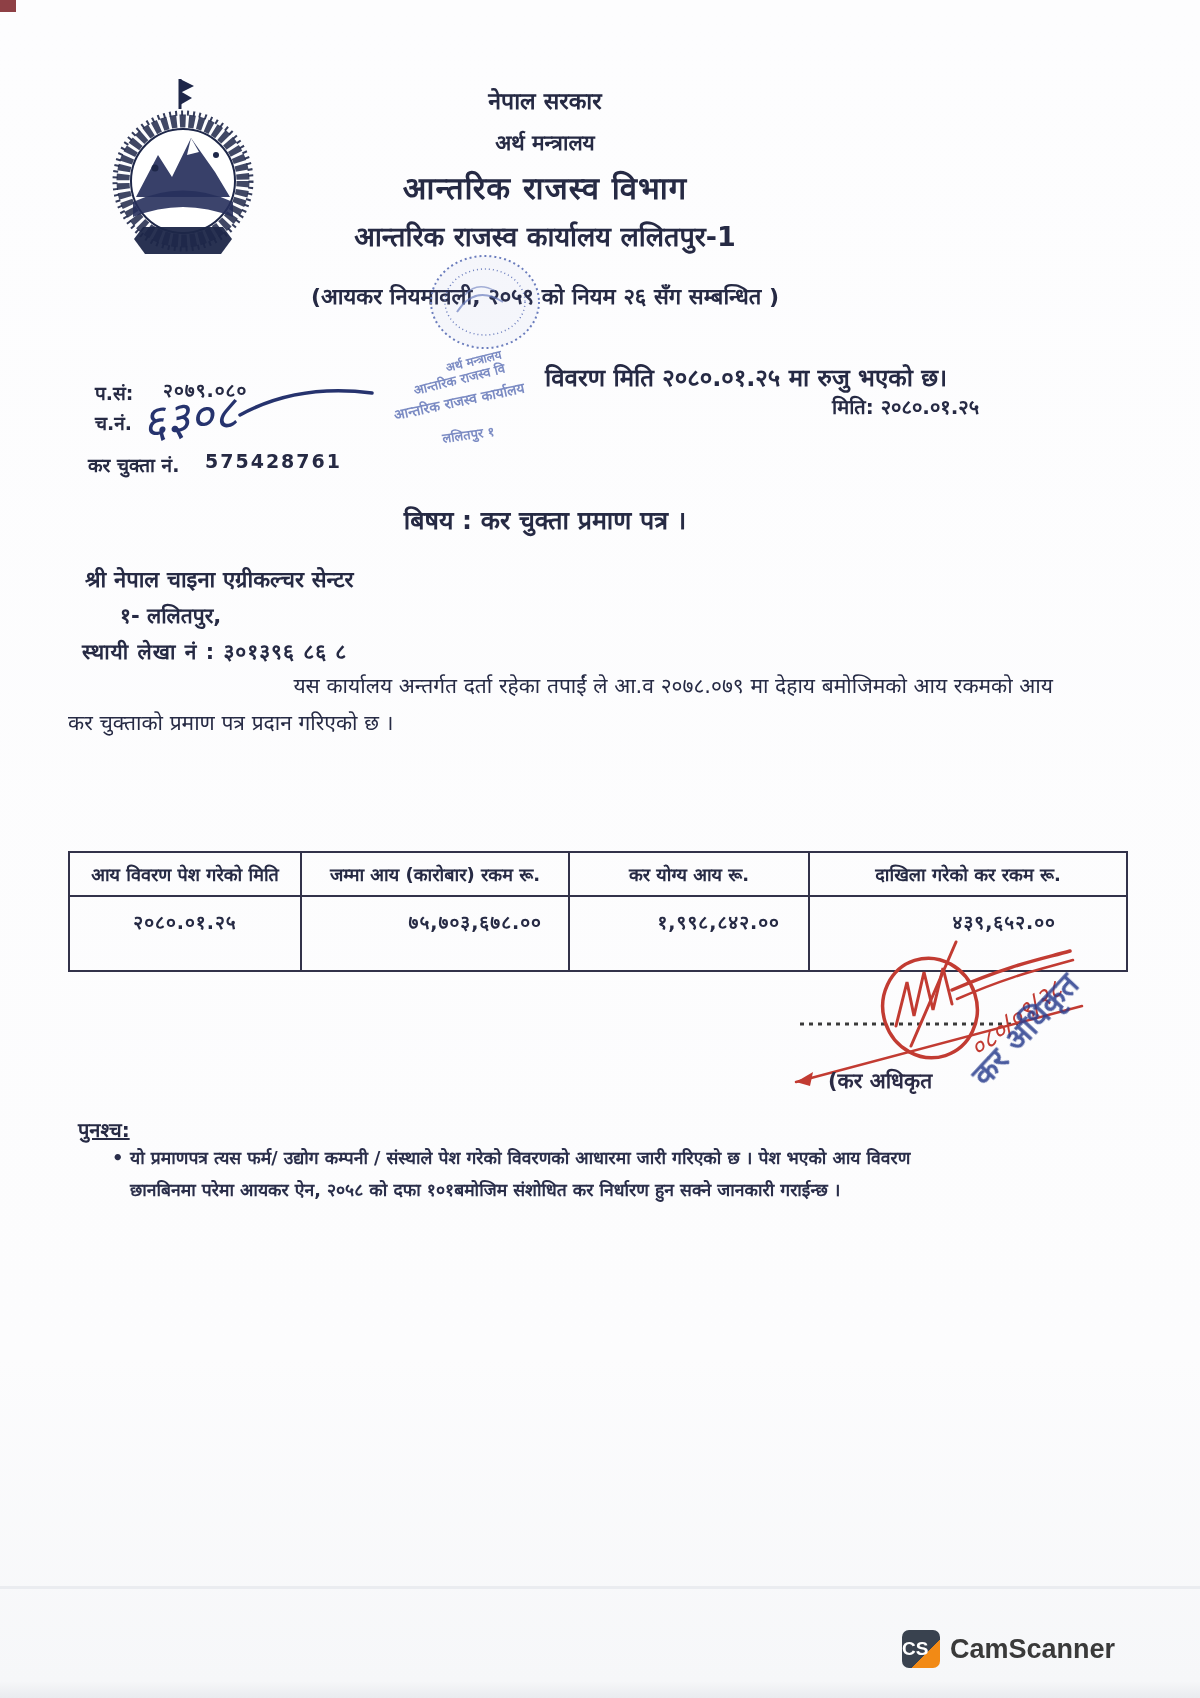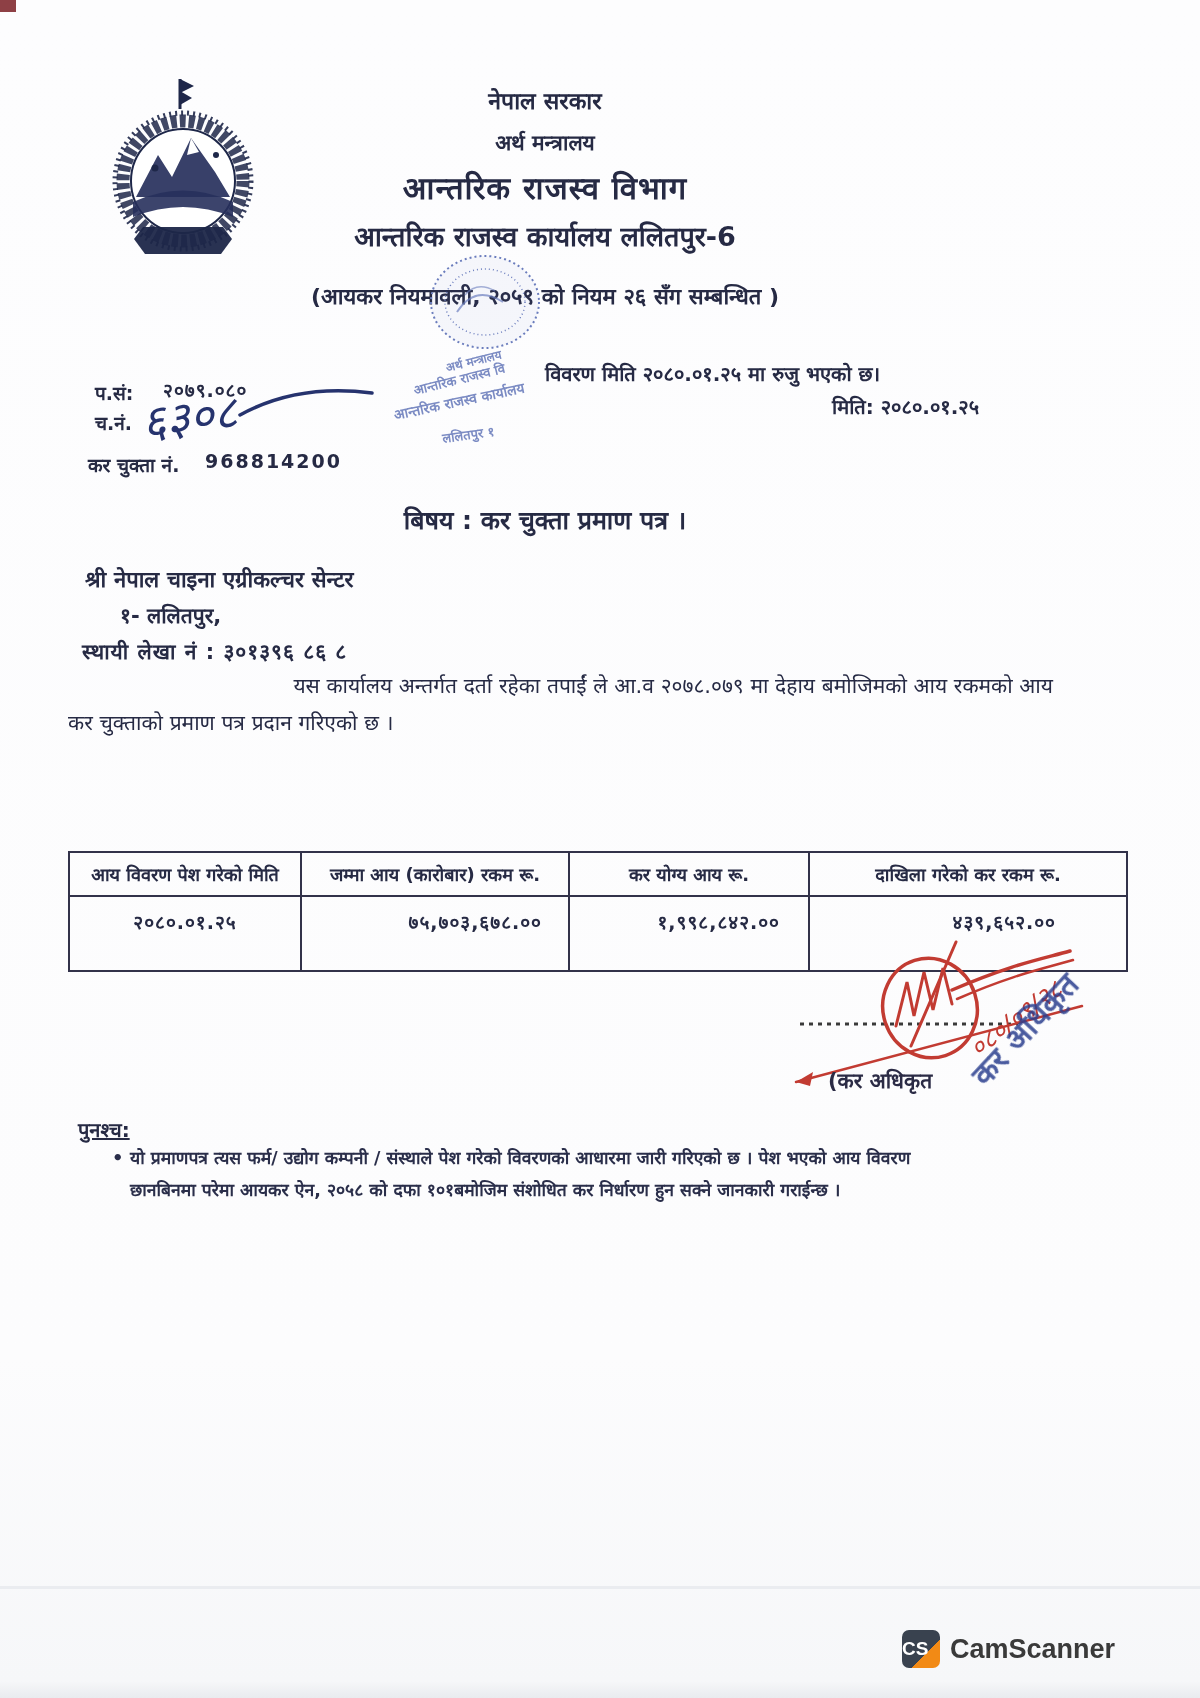--- a/index.html
+++ b/index.html
@@ -10,21 +10,21 @@
   }
   .abs{position:absolute;}
   .ctr{left:0;width:1090px;text-align:center;}
   .soft{filter:blur(.4px);}
   .hdr-gov{top:84px;font-size:23px;font-weight:bold;}
   .hdr-min{top:128px;font-size:21px;font-weight:bold;}
   .hdr-dept{top:166px;font-size:31px;font-weight:bold;letter-spacing:1px;}
   .hdr-off{top:217px;font-size:27px;font-weight:bold;}
   .hdr-reg{top:280px;font-size:22px;font-weight:bold;}
   .refline{font-size:19px;font-weight:bold;}
-  .verify{top:360px;left:545px;font-size:20px;font-weight:bold;}
+  .verify{top:360px;left:545px;font-size:24px;font-weight:bold;}
   .dateline{top:393px;left:832px;font-size:20px;font-weight:bold;}
   .subject{top:502px;font-size:25px;font-weight:bold;}
   .addr-name{top:563px;left:85px;font-size:22px;font-weight:bold;}
   .addr-loc{top:601px;left:120px;font-size:21px;font-weight:bold;}
   .addr-pan{top:637px;left:82px;font-size:21px;font-weight:bold;letter-spacing:1px;}
   .body-par{left:68px;width:985px;font-size:21px;line-height:37px;font-weight:500;}
   .doc-table{
     position:absolute;left:68px;top:851px;width:1058px;border-collapse:collapse;
     table-layout:fixed;font-size:19px;
   }
@@ -76,21 +76,21 @@
     <path d="M93,63 L101,77 L89,80 Z" fill="#ffffff"></path>
     <path d="M35,127 Q85,104 135,127 L135,142 Q85,122 35,142 Z" fill="#27305c" opacity=".9"></path>
     <path d="M45,152 h80 l9,12 l-11,15 h-76 l-11,-15 z" fill="#1e2749" opacity=".95"></path>
     <circle cx="57" cy="93" r="3.5" fill="#1e2749"></circle>
     <circle cx="118" cy="80" r="3" fill="#1e2749"></circle>
   </svg>
 
   <div class="abs ctr hdr-gov">नेपाल सरकार</div>
   <div class="abs ctr hdr-min">अर्थ मन्त्रालय</div>
   <div class="abs ctr hdr-dept">आन्तरिक राजस्व विभाग</div>
-  <div class="abs ctr hdr-off">आन्तरिक राजस्व कार्यालय ललितपुर-6</div>
+  <div class="abs ctr hdr-off">आन्तरिक राजस्व कार्यालय ललितपुर-1</div>
   <div class="abs ctr hdr-reg">(आयकर नियमावली, २०५९ को नियम २६ सँग सम्बन्धित )</div>
 
   <svg class="abs soft" style="left:385px;top:250px;" width="200" height="200" viewBox="0 0 200 200">
     <ellipse cx="100" cy="52" rx="54" ry="46" fill="rgba(107,125,189,.05)" stroke="#6b7dbd" stroke-width="2" stroke-dasharray="2 3"></ellipse>
     <ellipse cx="100" cy="52" rx="40" ry="33" fill="none" stroke="#6b7dbd" stroke-width="1.5" stroke-dasharray="1 3"></ellipse>
     <path d="M72,62 q18,-28 46,-10" fill="none" stroke="#6b7dbd" stroke-width="2" opacity=".7"></path>
     <path d="M80,45 q12,-14 30,-4" fill="none" stroke="#6b7dbd" stroke-width="1.5" opacity=".6"></path>
     <text x="62" y="122" font-size="12" class="stamp-txt" transform="rotate(-14 62 122)">अर्थ मन्त्रालय</text>
     <text x="30" y="145" font-size="13" class="stamp-txt" transform="rotate(-14 30 145)">आन्तरिक राजस्व वि</text>
     <text x="10" y="170" font-size="14" class="stamp-txt" transform="rotate(-12 10 170)">आन्तरिक राजस्व कार्यालय</text>
@@ -100,21 +100,21 @@
   <div class="abs refline" style="left:95px;top:380px;">प.सं:</div>
   <div class="abs refline" style="left:163px;top:377px;letter-spacing:1px;">२०७९.०८०</div>
   <div class="abs refline" style="left:95px;top:410px;">च.नं.</div>
 
   <svg class="abs" style="left:140px;top:383px;" width="270" height="75" viewBox="0 0 270 75">
     <path d="M100,32 C 140,10 185,4 232,10" fill="none" stroke="#26336e" stroke-width="3.5" stroke-linecap="round"></path>
     <text x="4" y="56" font-size="46" font-style="italic" fill="#26336e" transform="rotate(-7 4 56)">६३०८</text>
   </svg>
 
   <div class="abs refline" style="left:88px;top:452px;">कर चुक्ता नं.</div>
-  <div class="abs refline" style="left:205px;top:450px;letter-spacing:2px;">968814200</div>
+  <div class="abs refline" style="left:205px;top:450px;letter-spacing:2px;">575428761</div>
 
   <div class="abs verify">विवरण मिति २०८०.०१.२५ मा रुजु भएको छ।</div>
   <div class="abs dateline">मिति: २०८०.०१.२५</div>
 
   <div class="abs ctr subject">बिषय : कर चुक्ता प्रमाण पत्र ।</div>
 
   <div class="abs addr-name">श्री  नेपाल चाइना एग्रीकल्चर सेन्टर</div>
   <div class="abs addr-loc">१- ललितपुर,</div>
   <div class="abs addr-pan">स्थायी लेखा नं : ३०१३९६ ८६ ८</div>
 

